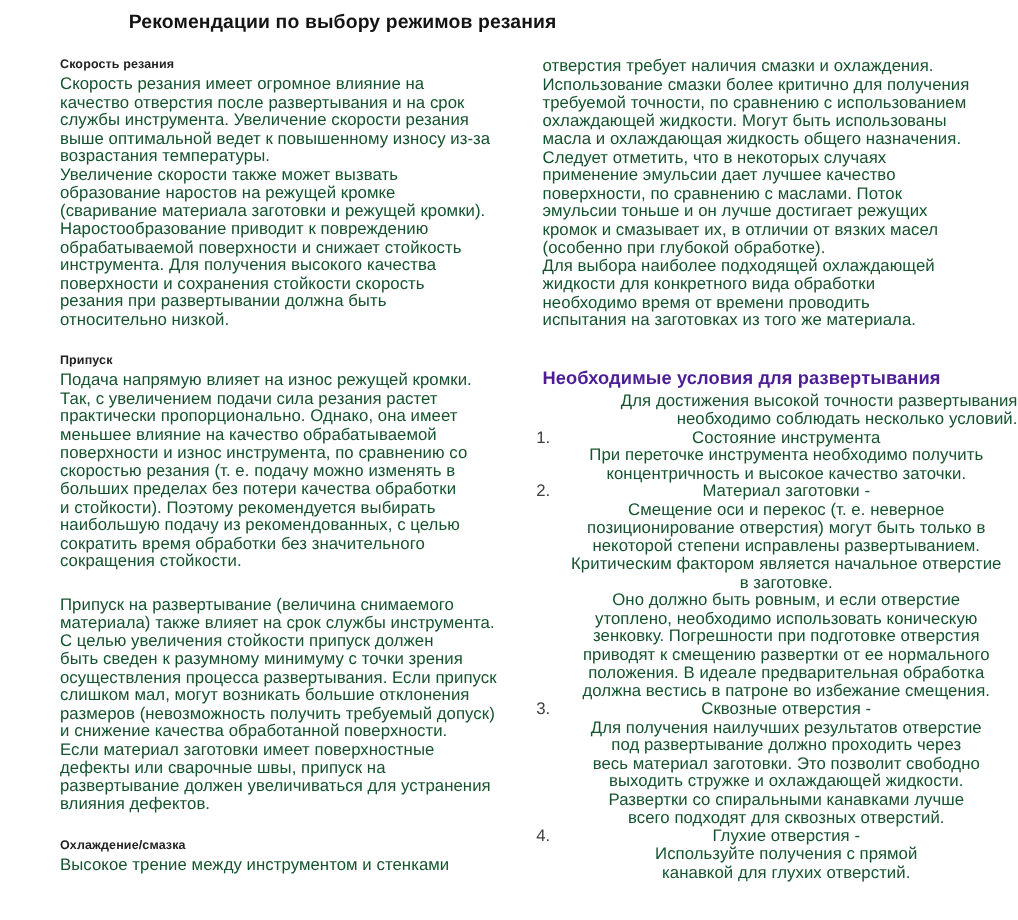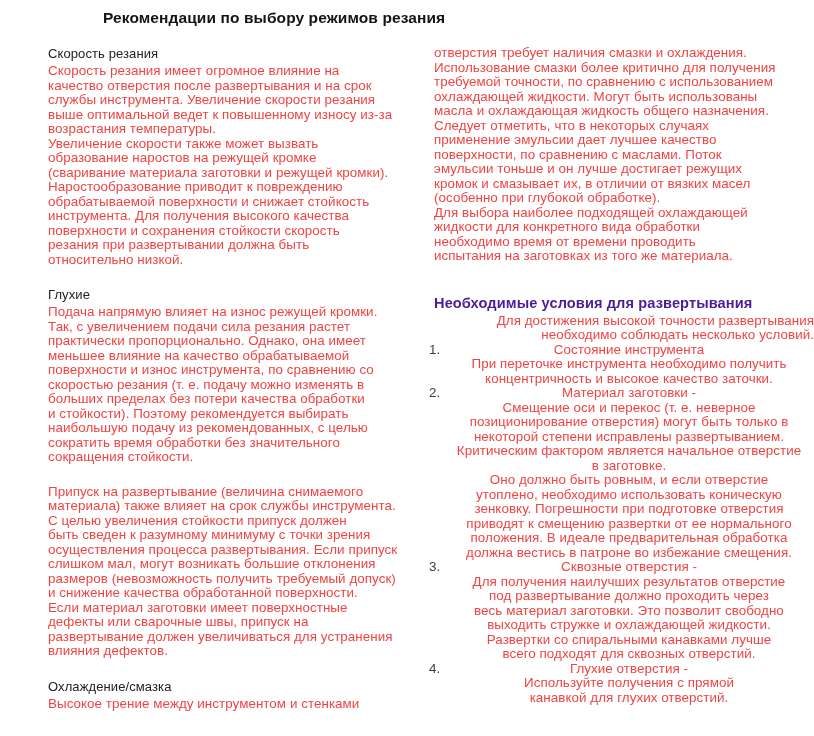--- a/index.html
+++ b/index.html
@@ -33,30 +33,30 @@
   }
   .col-left {
     width: 377px;
     margin-right: 4px;
   }
   .col-right {
     width: 385px;
   }
   .section { margin-bottom: 20px; }
   .section-heading {
-    font-size: 13px;
-    font-weight: normal;
+    font-size: 10px;
+    font-weight: bold;
     color: #222222;
     margin-bottom: 3px;
     letter-spacing: 0.1px;
   }
   .body-text {
     font-size: 13.4px;
     line-height: 14.5px;
-    color: #ef4444;
+    color: #14532d;
     white-space: pre-line;
     letter-spacing: 0.05px;
   }
   .continuation { margin-left: 5px; margin-bottom: 31px; }
   .right-section-heading {
     font-size: 14.6px;
     font-weight: bold;
     color: #4c1d95;
     margin-left: 5px;
     margin-bottom: 3px;
@@ -96,21 +96,21 @@
 (сваривание материала заготовки и режущей кромки).
 Наростообразование приводит к повреждению
 обрабатываемой поверхности и снижает стойкость
 инструмента. Для получения высокого качества
 поверхности и сохранения стойкости скорость
 резания при развертывании должна быть
 относительно низкой.</div>
       </div>
 
       <div class="section">
-        <div class="section-heading">Глухие</div>
+        <div class="section-heading">Припуск</div>
         <div class="body-text">Подача напрямую влияет на износ режущей кромки.
 Так, с увеличением подачи сила резания растет
 практически пропорционально. Однако, она имеет
 меньшее влияние на качество обрабатываемой
 поверхности и износ инструмента, по сравнению со
 скоростью резания (т. е. подачу можно изменять в
 больших пределах без потери качества обработки
 и стойкости). Поэтому рекомендуется выбирать
 наибольшую подачу из рекомендованных, с целью
 сократить время обработки без значительного

